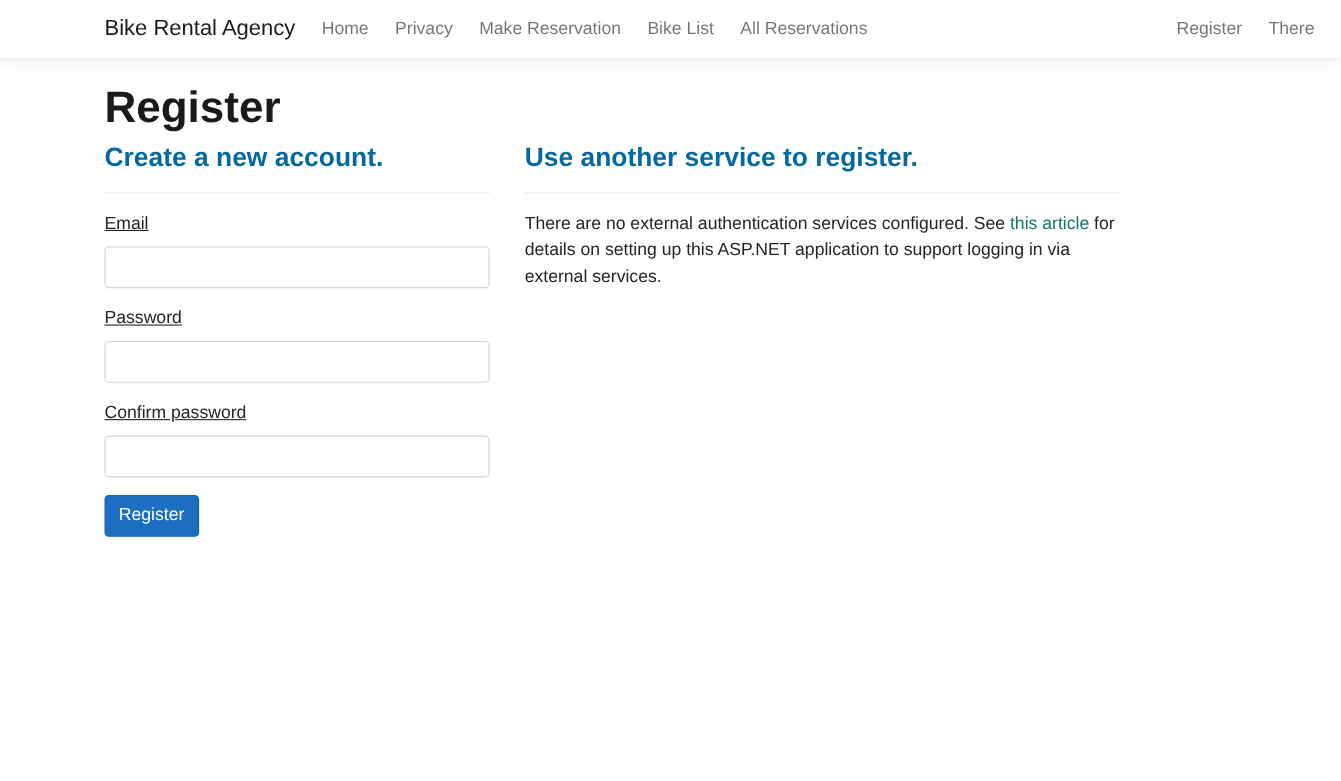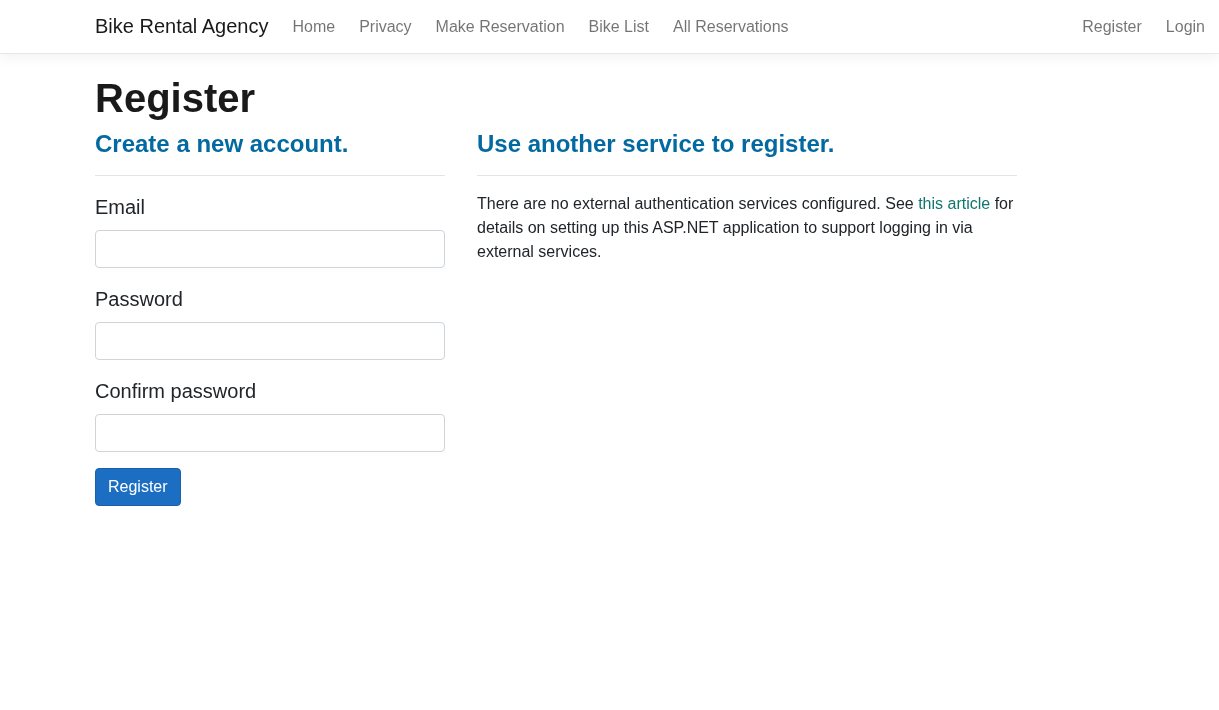--- a/index.html
+++ b/index.html
@@ -19,21 +19,21 @@
   }
 
   
   .navbar {
     height: 54px;
     background: #ffffff;
     border-bottom: 1px solid #e7e7e7;
     box-shadow: 0 4px 12px rgba(0,0,0,0.05);
     display: flex;
     align-items: center;
-    padding: 0 6px 0 95px;
+    padding: 0 16px 0 95px;
     width: 100%;
   }
   .navbar-brand {
     font-size: 20px;
     color: rgba(0,0,0,0.9);
     text-decoration: none;
     margin-right: 16px;
     white-space: nowrap;
     cursor: pointer;
   }
@@ -91,23 +91,24 @@
     border: none;
     border-top: 1px solid rgba(0,0,0,0.1);
     margin: 16px 0;
   }
 
   
   .form-group { margin-bottom: 16px; }
   .form-label {
     display: inline-block;
     margin-bottom: 8px;
-    font-size: 20px;
+    font-size: 16px;
     line-height: 1.5;
     color: #212529;
+    text-decoration: underline;
   }
   .form-control {
     display: block;
     width: 100%;
     height: 38px;
     padding: 6px 12px;
     font-size: 16px;
     font-family: "Liberation Sans", sans-serif;
     line-height: 1.5;
     color: #495057;
@@ -149,21 +150,21 @@
     <ul class="nav-links">
       <li><a class="nav-link">Home</a></li>
       <li><a class="nav-link">Privacy</a></li>
       <li><a class="nav-link">Make Reservation</a></li>
       <li><a class="nav-link">Bike List</a></li>
       <li><a class="nav-link">All Reservations</a></li>
     </ul>
     <div class="nav-spacer"></div>
     <ul class="nav-links">
       <li><a class="nav-link">Register</a></li>
-      <li><a class="nav-link">Login</a></li>
+      <li><a class="nav-link">There</a></li>
     </ul>
   </nav>
 
   <main class="main">
     <h1 class="page-title">Register</h1>
 
     <div class="row">
 
       <section class="col-form">
         <h4 class="section-heading">Create a new account.</h4>

